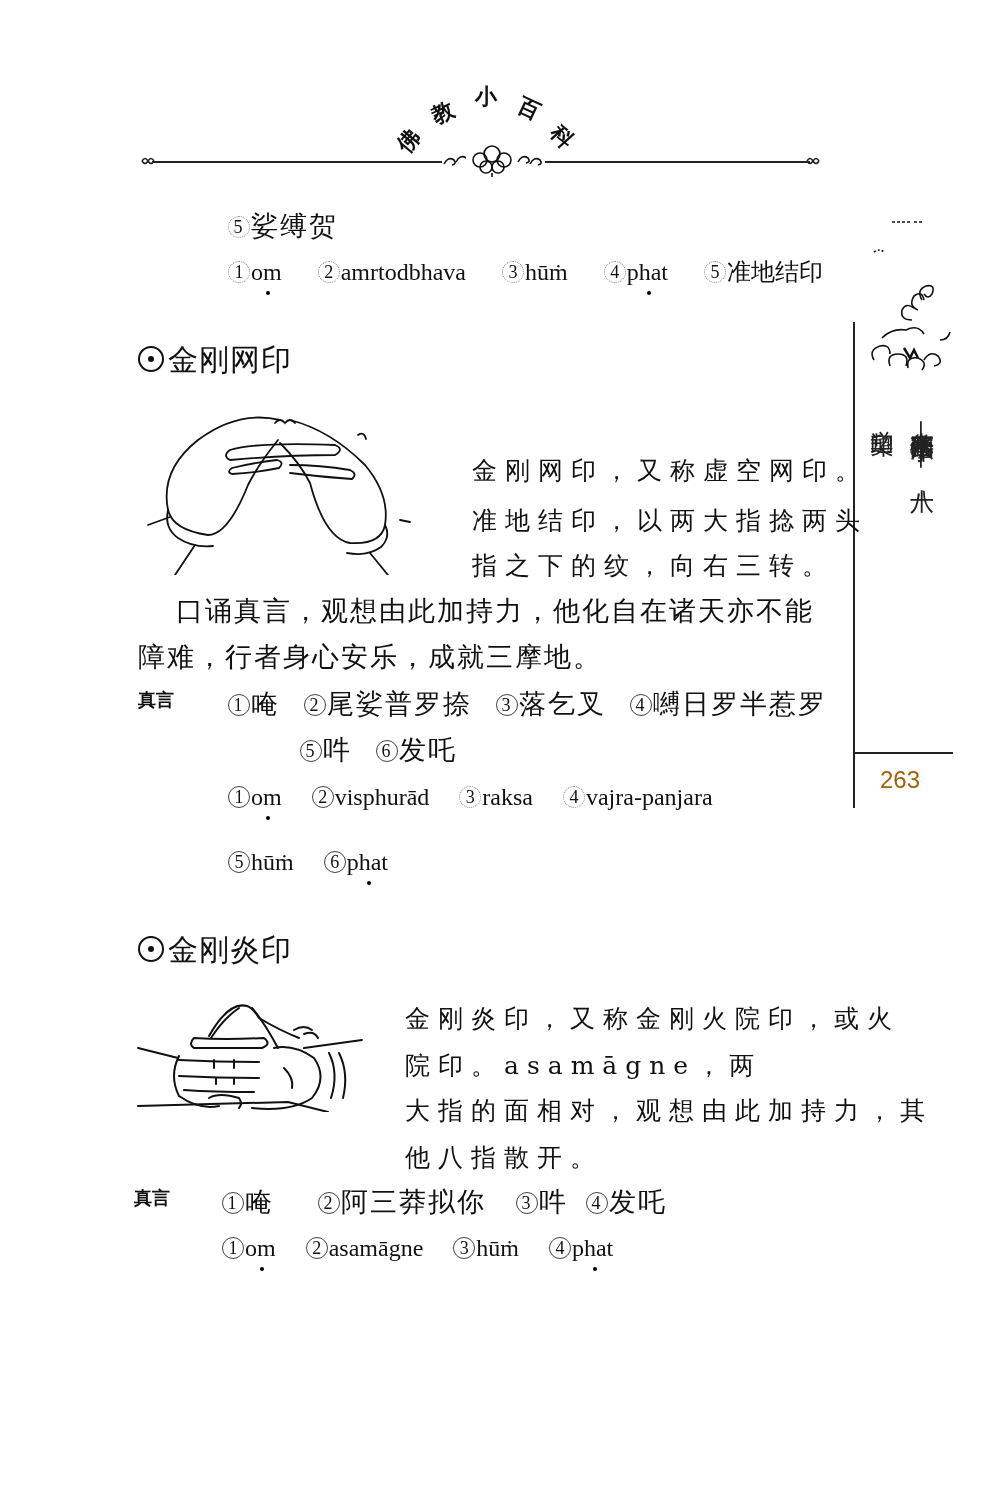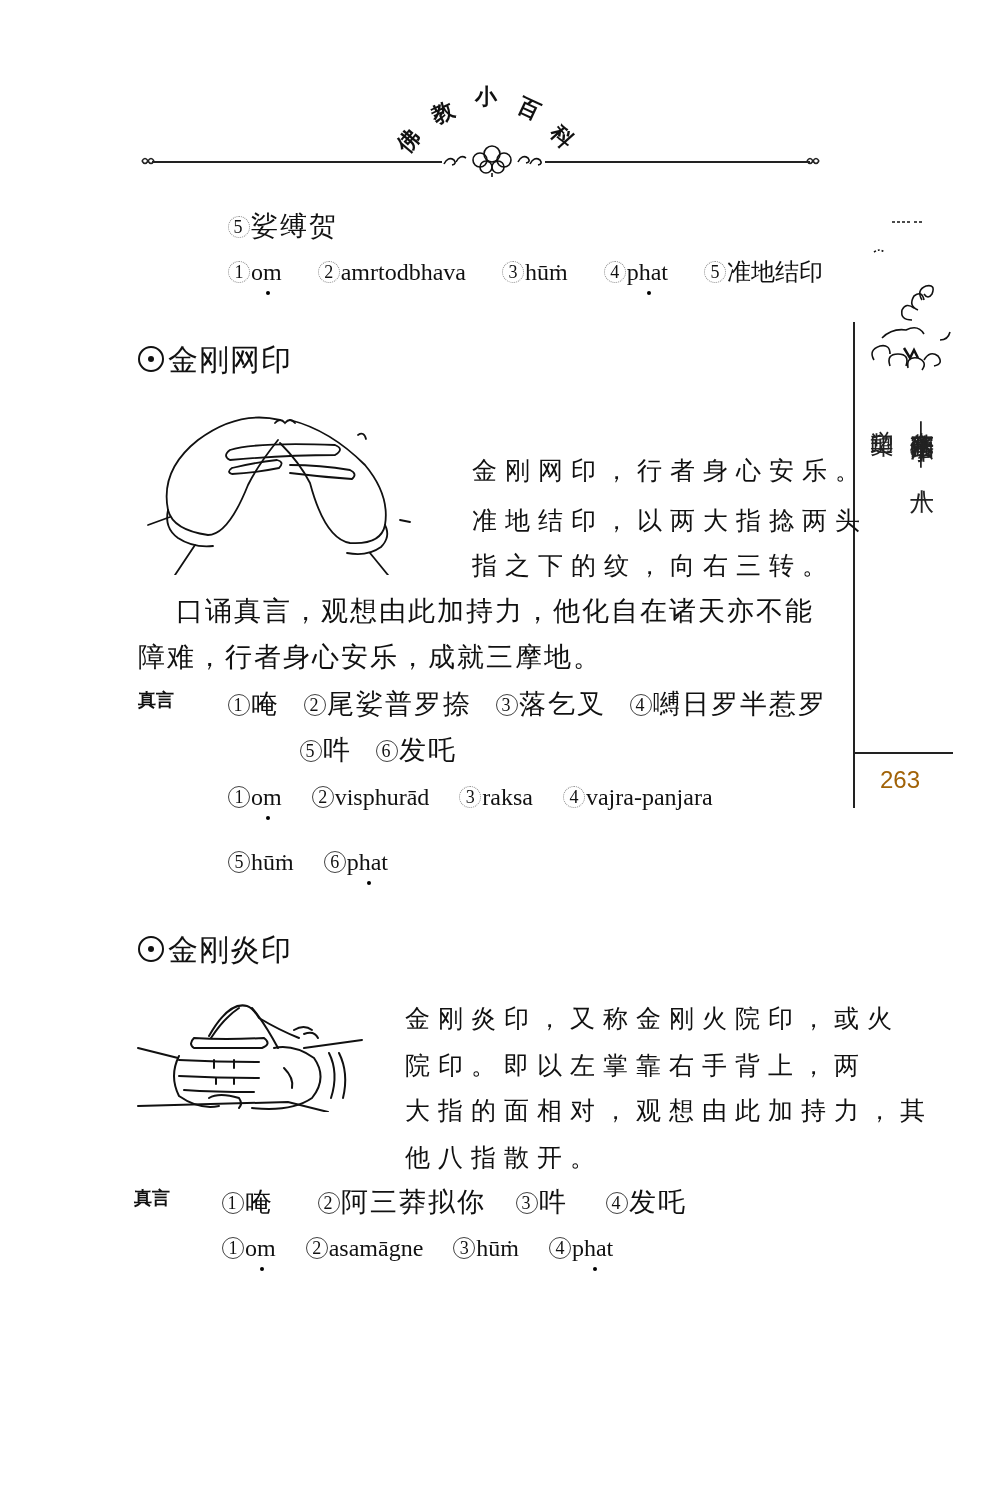--- a/index.html
+++ b/index.html
@@ -124,21 +124,21 @@
       <path d="M28 105 q-4 18 10 28 q15 10 35 8"></path>
       <path d="M245 120 q6 12 -4 22 q-14 10 -34 6"></path>
       <path d="M8 120 l22 -8"></path>
       <path d="M260 115 l10 2"></path>
       <path d="M55 140 l-20 30"></path>
       <path d="M230 148 l18 22"></path>
       <path d="M218 30 q6 -4 8 4"></path>
     </g>
   </svg>
 
-  <div class="abs cn-kai" style="left:472px; top:458px;">金刚网印，行者身心安乐。</div>
+  <div class="abs cn-kai" style="left:472px; top:458px;">金刚网印，又称虚空网印。</div>
   <div class="abs cn-kai" style="left:472px; top:508px;">准地结印，以两大指捻两头</div>
   <div class="abs cn-kai" style="left:472px; top:553px;">指之下的纹，向右三转。</div>
 
   <div class="abs cn" style="left:176px; top:597px;">口诵真言，观想由此加持力，他化自在诸天亦不能</div>
   <div class="abs cn" style="left:138px; top:643px;">障难，行者身心安乐，成就三摩地。</div>
 
   <div class="abs label-bold" style="left:138px; top:688px;">真言</div>
   <div class="abs cn" style="left:228px; top:690px;">
     <span class="item" style="margin-right:24px;"><span class="num">1</span><span>唵</span></span><span class="item" style="margin-right:24px;"><span class="num">2</span><span>尾娑普罗捺</span></span><span class="item" style="margin-right:24px;"><span class="num">3</span><span>落乞叉</span></span><span class="item" style="margin-right:0;"><span class="num">4</span><span style="display:inline-block; width:140px; overflow:visible; white-space:nowrap;">嚩日罗半惹罗</span></span>
   </div>
@@ -177,24 +177,24 @@
       <path d="M205 55 q10 20 4 45"></path>
       <path d="M150 70 q10 10 8 20"></path>
       <path d="M160 32 q10 -6 18 0"></path>
       <path d="M170 36 q10 -4 14 4"></path>
       <path d="M80 62 l0 8 M100 62 l0 8 M82 80 l0 6 M100 80 l0 6"></path>
       <path d="M75 100 q10 -6 30 0 q4 6 0 10"></path>
     </g>
   </svg>
 
   <div class="abs cn-kai" style="left:405px; top:1006px;">金刚炎印，又称金刚火院印，或火</div>
-  <div class="abs cn-kai" style="left:405px; top:1053px;">院印。即以左掌靠右手背上，两</div>
+  <div class="abs cn-kai" style="left:405px; top:1053px;">院印。asamāgne，两</div>
   <div class="abs cn-kai" style="left:405px; top:1098px;">大指的面相对，观想由此加持力，其</div>
   <div class="abs cn-kai" style="left:405px; top:1145px;">他八指散开。</div>
 
   <div class="abs label-bold" style="left:134px; top:1186px;">真言</div>
   <div class="abs cn" style="left:222px; top:1188px;">
-    <span class="item" style="margin-right:44px;"><span class="num">1</span><span>唵</span></span><span class="item" style="margin-right:30px;"><span class="num">2</span><span>阿三莽拟你</span></span><span class="item" style="margin-right:38px;"><span class="num">3</span><span>吽</span></span><span class="item"><span class="num">4</span><span>发吒</span></span>
+    <span class="item" style="margin-right:44px;"><span class="num">1</span><span>唵</span></span><span class="item" style="margin-right:30px;"><span class="num">2</span><span>阿三莽拟你</span></span><span class="item" style="margin-right:18px;"><span class="num">3</span><span>吽</span></span><span class="item"><span class="num">4</span><span>发吒</span></span>
   </div>
   <div class="abs latin" style="left:222px; top:1236px;">
     <span class="item"><span class="num">1</span><span class="dot-under">om</span></span><span class="item"><span class="num">2</span><span>asamāgne</span></span><span class="item"><span class="num">3</span><span>hūṁ</span></span><span class="item"><span class="num">4</span><span class="dot-under">phat</span></span>
   </div>
 </div>
 
 </body></html>

